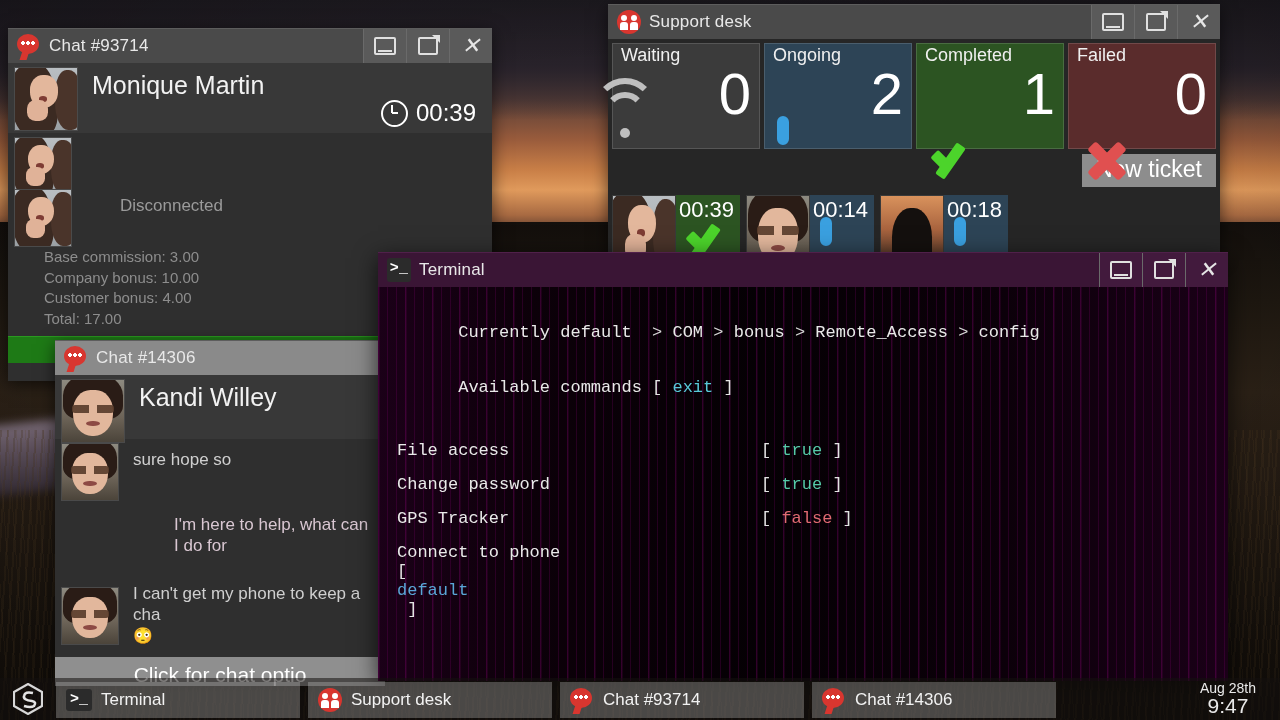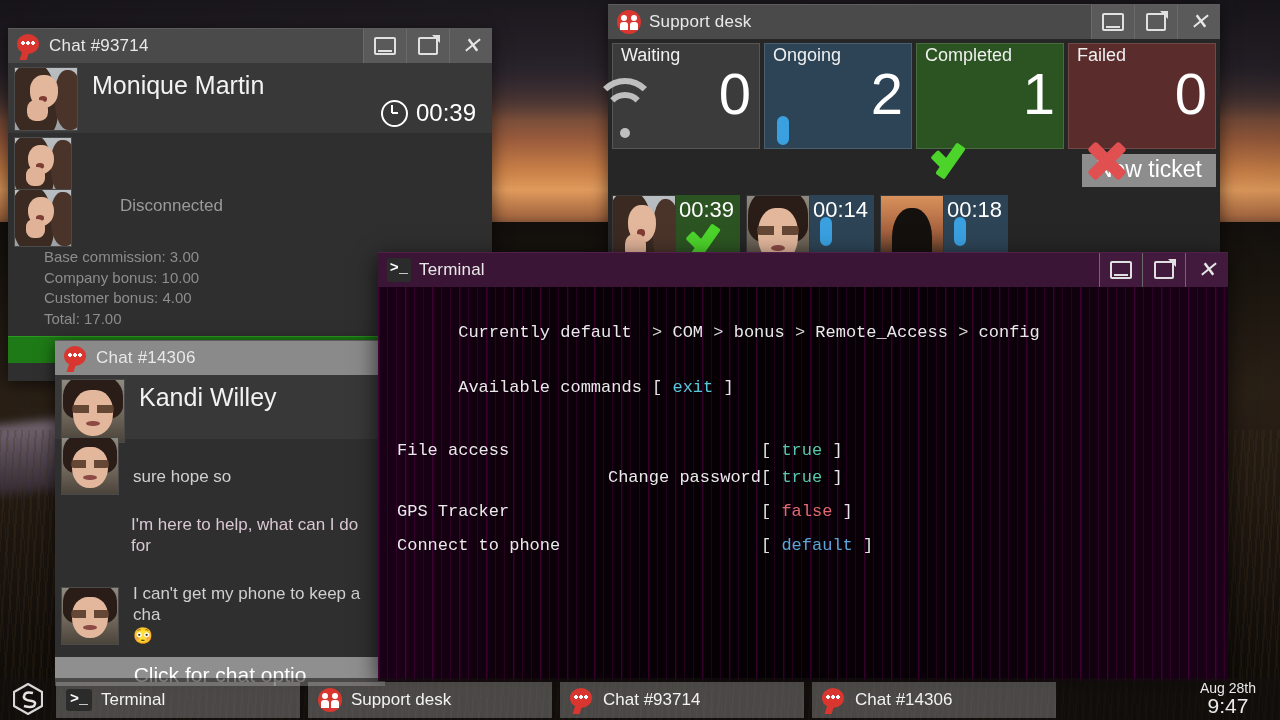--- a/index.html
+++ b/index.html
@@ -408,32 +408,32 @@
       <div class="avatar">
           <div class="face f-b">
             <i class="hair"></i>
             <i class="skin"></i>
             <i class="glass"></i>
             <i class="mouth"></i>
           </div>
         </div>
       <div class="chat-name">Kandi Willey</div>
     </div>
-    <div class="msg-row" style="height:56px;align-items:flex-end;">
+    <div class="msg-row" style="height:56px;">
       <div class="avatar small">
           <div class="face f-b">
             <i class="hair"></i>
             <i class="skin"></i>
             <i class="glass"></i>
             <i class="mouth"></i>
           </div>
         </div>
       <div class="msg-text">sure hope so</div>
     </div>
-    <div class="msg-row" style="height:78px;align-items:center;">
+    <div class="msg-row" style="height:78px;align-items:center;margin-left:43px;">
       <div style="width:62px;flex:none;"></div>
       <div class="msg-text agent">I'm here to help, what can I do for</div>
     </div>
     <div class="msg-row" style="height:84px;">
       <div class="avatar small" style="margin-top:14px;">
           <div class="face f-b">
             <i class="hair"></i>
             <i class="skin"></i>
             <i class="glass"></i>
             <i class="mouth"></i>
@@ -471,33 +471,33 @@
     <div class="term-line" style="margin-top:4px;">
       <span>Available commands</span><span class="brk"> [ </span><span class="t-cmd">exit</span><span class="brk"> ]</span>
     </div>
 
     <div class="kv" style="margin-top:28px;">
       <span class="k">File access</span>
       <span class="brk">[&nbsp;</span>
         <span class="v-true">true</span>
         <span class="brk">&nbsp;]</span>
     </div>
-    <div class="kv" style="margin-top:8px;text-align:right;">
+    <div class="kv" style="margin-top:15px;">
       <span class="k">Change password</span>
       <span class="brk">[&nbsp;</span>
         <span class="v-true">true</span>
         <span class="brk">&nbsp;]</span>
     </div>
     <div class="kv" style="margin-top:15px;">
       <span class="k">GPS Tracker</span>
       <span class="brk">[&nbsp;</span>
         <span class="v-false">false</span>
         <span class="brk">&nbsp;]</span>
     </div>
-    <div class="kv" style="margin-top:15px;">
+    <div class="kv" style="margin-top:15px;flex-direction:column;">
       <span class="k">Connect to phone</span>
       <span class="brk">[&nbsp;</span>
         <span class="v-default">default</span>
         <span class="brk">&nbsp;]</span>
     </div>
   </div>
 </div>
 
 <div id="taskbar">
   <div class="start">

